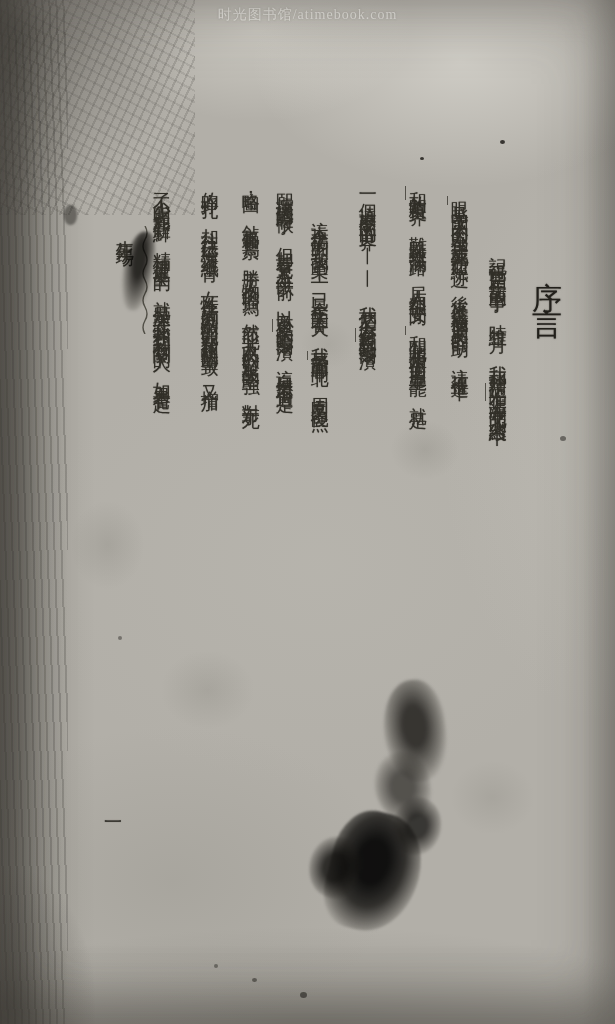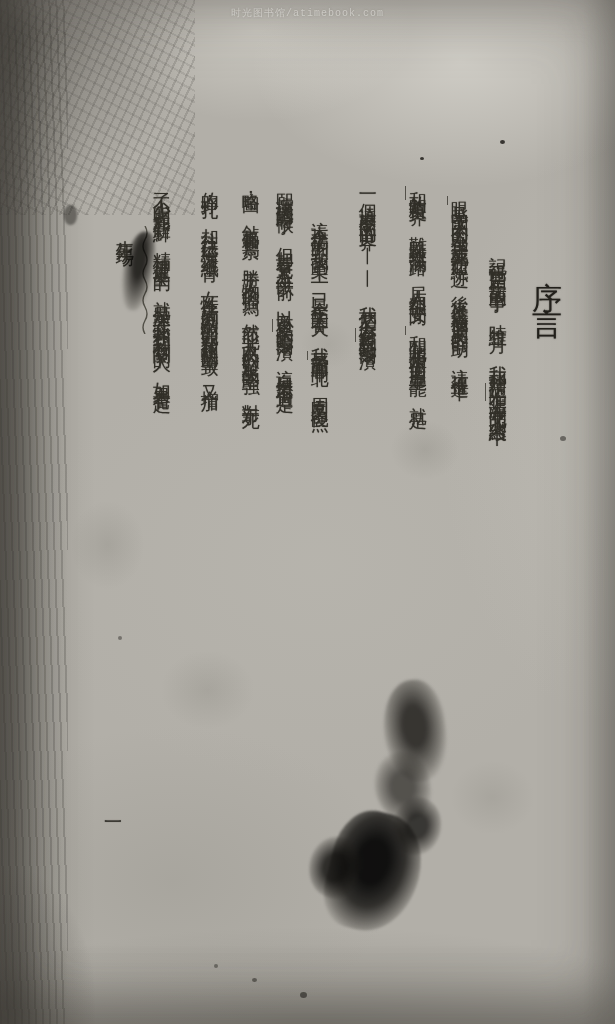--- a/index.html
+++ b/index.html
@@ -28,22 +28,22 @@
   #left-edge{
     position:absolute;left:0;top:0;width:68px;height:100%;pointer-events:none;
     background:
       repeating-linear-gradient(88deg, rgba(40,38,34,.2) 0 2px, transparent 2px 7px),
       linear-gradient(to right, rgba(52,50,45,.45), transparent);
   }
   #bl-corner{position:absolute;left:0;top:868px;width:95px;height:156px;pointer-events:none;
     background:radial-gradient(ellipse at 10% 90%, rgba(55,52,47,.45), transparent 72%);}
   #watermark{
     position:absolute;top:6px;left:50%;transform:translateX(-50%);
-    font-family:Liberation Mono, monospace;
-    font-size:10px;letter-spacing:1px;color:rgba(248,247,242,.82);
+    font-family:Liberation Serif, serif;
+    font-size:14px;letter-spacing:1px;color:rgba(248,247,242,.82);
     text-shadow:0 0 2px rgba(120,118,110,.5);white-space:nowrap;z-index:6;
   }
   #title{
     position:absolute;left:532px;top:258px;z-index:2;
     writing-mode:vertical-rl;text-orientation:mixed;
     font-size:30px;letter-spacing:26px;line-height:1;color:#23211c;
     text-shadow:0 0 1.5px rgba(35,33,28,.6);
   }
   #columns{position:absolute;inset:0;z-index:2;}
   .col{

